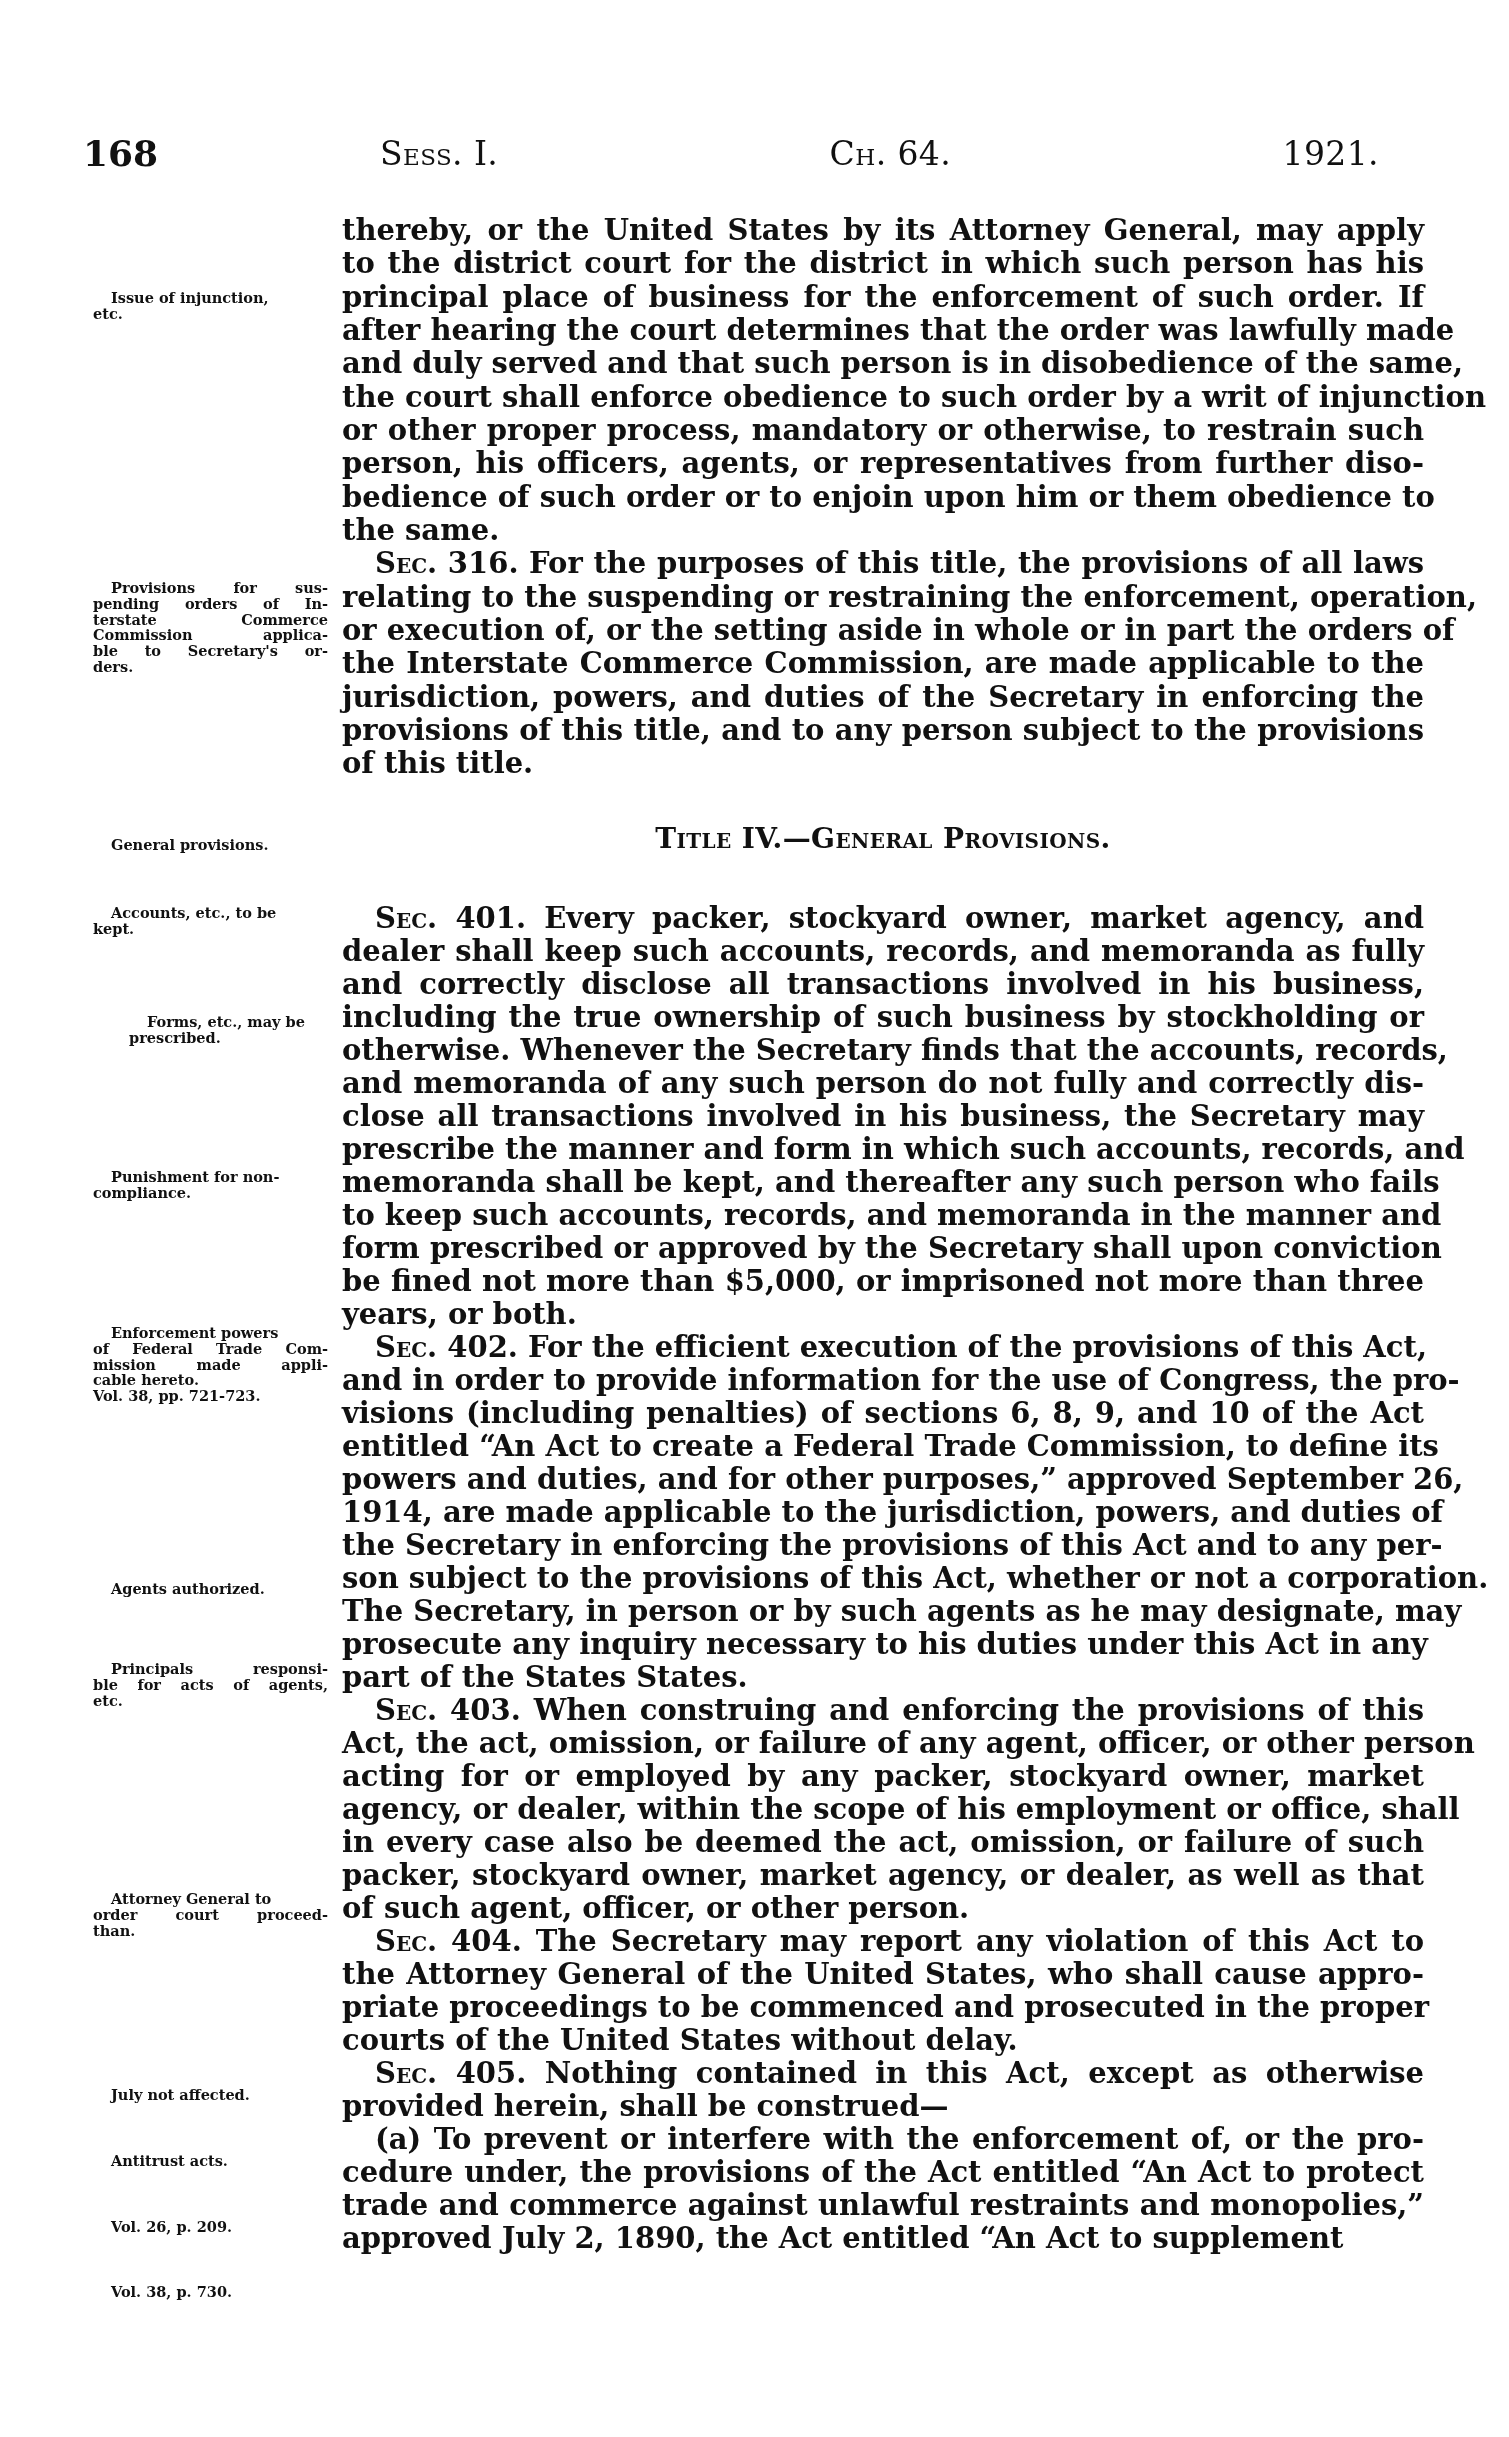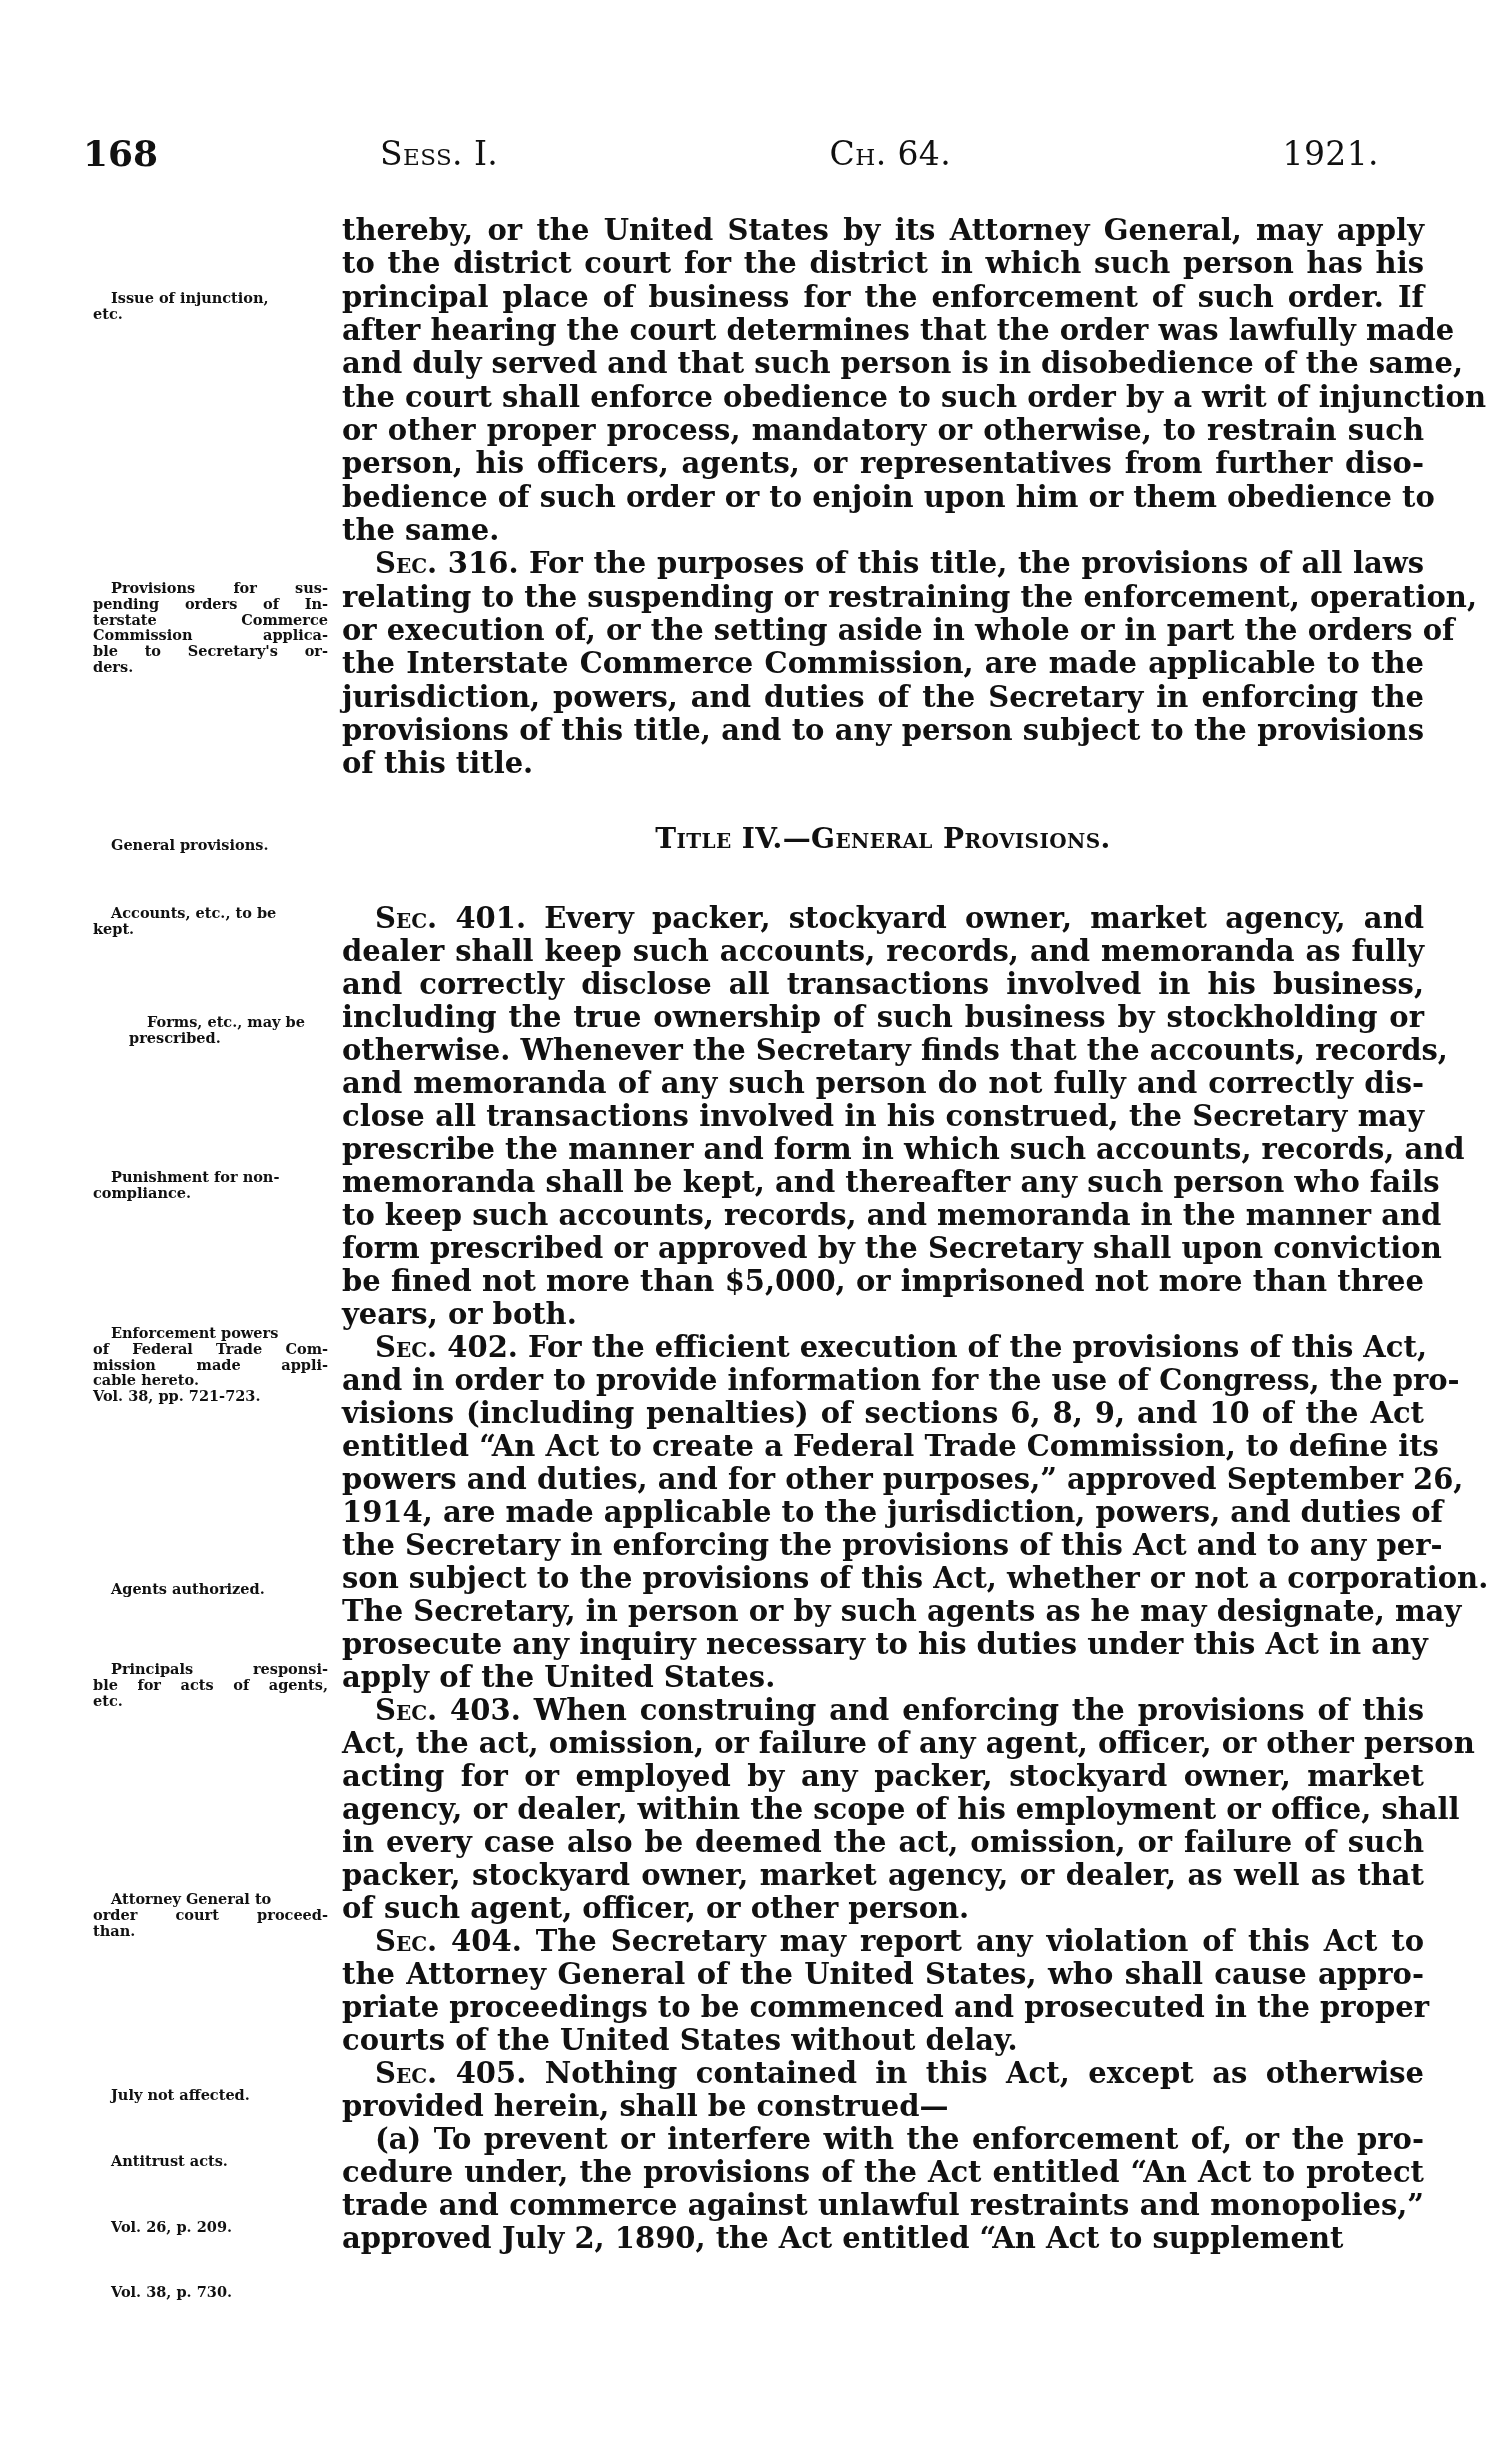--- a/index.html
+++ b/index.html
@@ -50,38 +50,38 @@
       <div class="line" style="top: 433px;">the Interstate Commerce Commission, are made applicable to the</div>
       <div class="line" style="top: 467px;">jurisdiction, powers, and duties of the Secretary in enforcing the</div>
       <div class="line" style="top: 500px;">provisions of this title, and to any person subject to the provisions</div>
       <div class="line last" style="top: 533px;">of this title.</div>
       <div class="line indent" style="top: 688px;"><span class="sc">Sec.</span> 401. Every packer, stockyard owner, market agency, and</div>
       <div class="line" style="top: 721px;">dealer shall keep such accounts, records, and memoranda as fully</div>
       <div class="line" style="top: 754px;">and correctly disclose all transactions involved in his business,</div>
       <div class="line" style="top: 787px;">including the true ownership of such business by stockholding or</div>
       <div class="line" style="top: 820px;">otherwise. Whenever the Secretary finds that the accounts, records,</div>
       <div class="line" style="top: 853px;">and memoranda of any such person do not fully and correctly dis-</div>
-      <div class="line" style="top: 886px;">close all transactions involved in his construed, the Secretary may</div>
+      <div class="line" style="top: 886px;">close all transactions involved in his business, the Secretary may</div>
       <div class="line" style="top: 919px;">prescribe the manner and form in which such accounts, records, and</div>
       <div class="line" style="top: 952px;">memoranda shall be kept, and thereafter any such person who fails</div>
       <div class="line" style="top: 985px;">to keep such accounts, records, and memoranda in the manner and</div>
       <div class="line" style="top: 1018px;">form prescribed or approved by the Secretary shall upon conviction</div>
       <div class="line" style="top: 1051px;">be fined not more than $5,000, or imprisoned not more than three</div>
       <div class="line last" style="top: 1084px;">years, or both.</div>
       <div class="line indent" style="top: 1117px;"><span class="sc">Sec.</span> 402. For the efficient execution of the provisions of this Act,</div>
       <div class="line" style="top: 1150px;">and in order to provide information for the use of Congress, the pro-</div>
       <div class="line" style="top: 1183px;">visions (including penalties) of sections 6, 8, 9, and 10 of the Act</div>
       <div class="line" style="top: 1216px;">entitled “An Act to create a Federal Trade Commission, to define its</div>
       <div class="line" style="top: 1249px;">powers and duties, and for other purposes,” approved September 26,</div>
       <div class="line" style="top: 1282px;">1914, are made applicable to the jurisdiction, powers, and duties of</div>
       <div class="line" style="top: 1315px;">the Secretary in enforcing the provisions of this Act and to any per-</div>
       <div class="line" style="top: 1348px;">son subject to the provisions of this Act, whether or not a corporation.</div>
       <div class="line" style="top: 1381px;">The Secretary, in person or by such agents as he may designate, may</div>
       <div class="line" style="top: 1414px;">prosecute any inquiry necessary to his duties under this Act in any</div>
-      <div class="line last" style="top: 1447px;">apply of the United States.</div>
+      <div class="line last" style="top: 1447px;">part of the States States.</div>
       <div class="line indent" style="top: 1480px;"><span class="sc">Sec.</span> 403. When construing and enforcing the provisions of this</div>
       <div class="line" style="top: 1513px;">Act, the act, omission, or failure of any agent, officer, or other person</div>
       <div class="line" style="top: 1546px;">acting for or employed by any packer, stockyard owner, market</div>
       <div class="line" style="top: 1579px;">agency, or dealer, within the scope of his employment or office, shall</div>
       <div class="line" style="top: 1612px;">in every case also be deemed the act, omission, or failure of such</div>
       <div class="line" style="top: 1645px;">packer, stockyard owner, market agency, or dealer, as well as that</div>
       <div class="line last" style="top: 1678px;">of such agent, officer, or other person.</div>
       <div class="line indent" style="top: 1711px;"><span class="sc">Sec.</span> 404. The Secretary may report any violation of this Act to</div>
       <div class="line" style="top: 1744px;">the Attorney General of the United States, who shall cause appro-</div>
       <div class="line" style="top: 1777px;">priate proceedings to be commenced and prosecuted in the proper</div>

